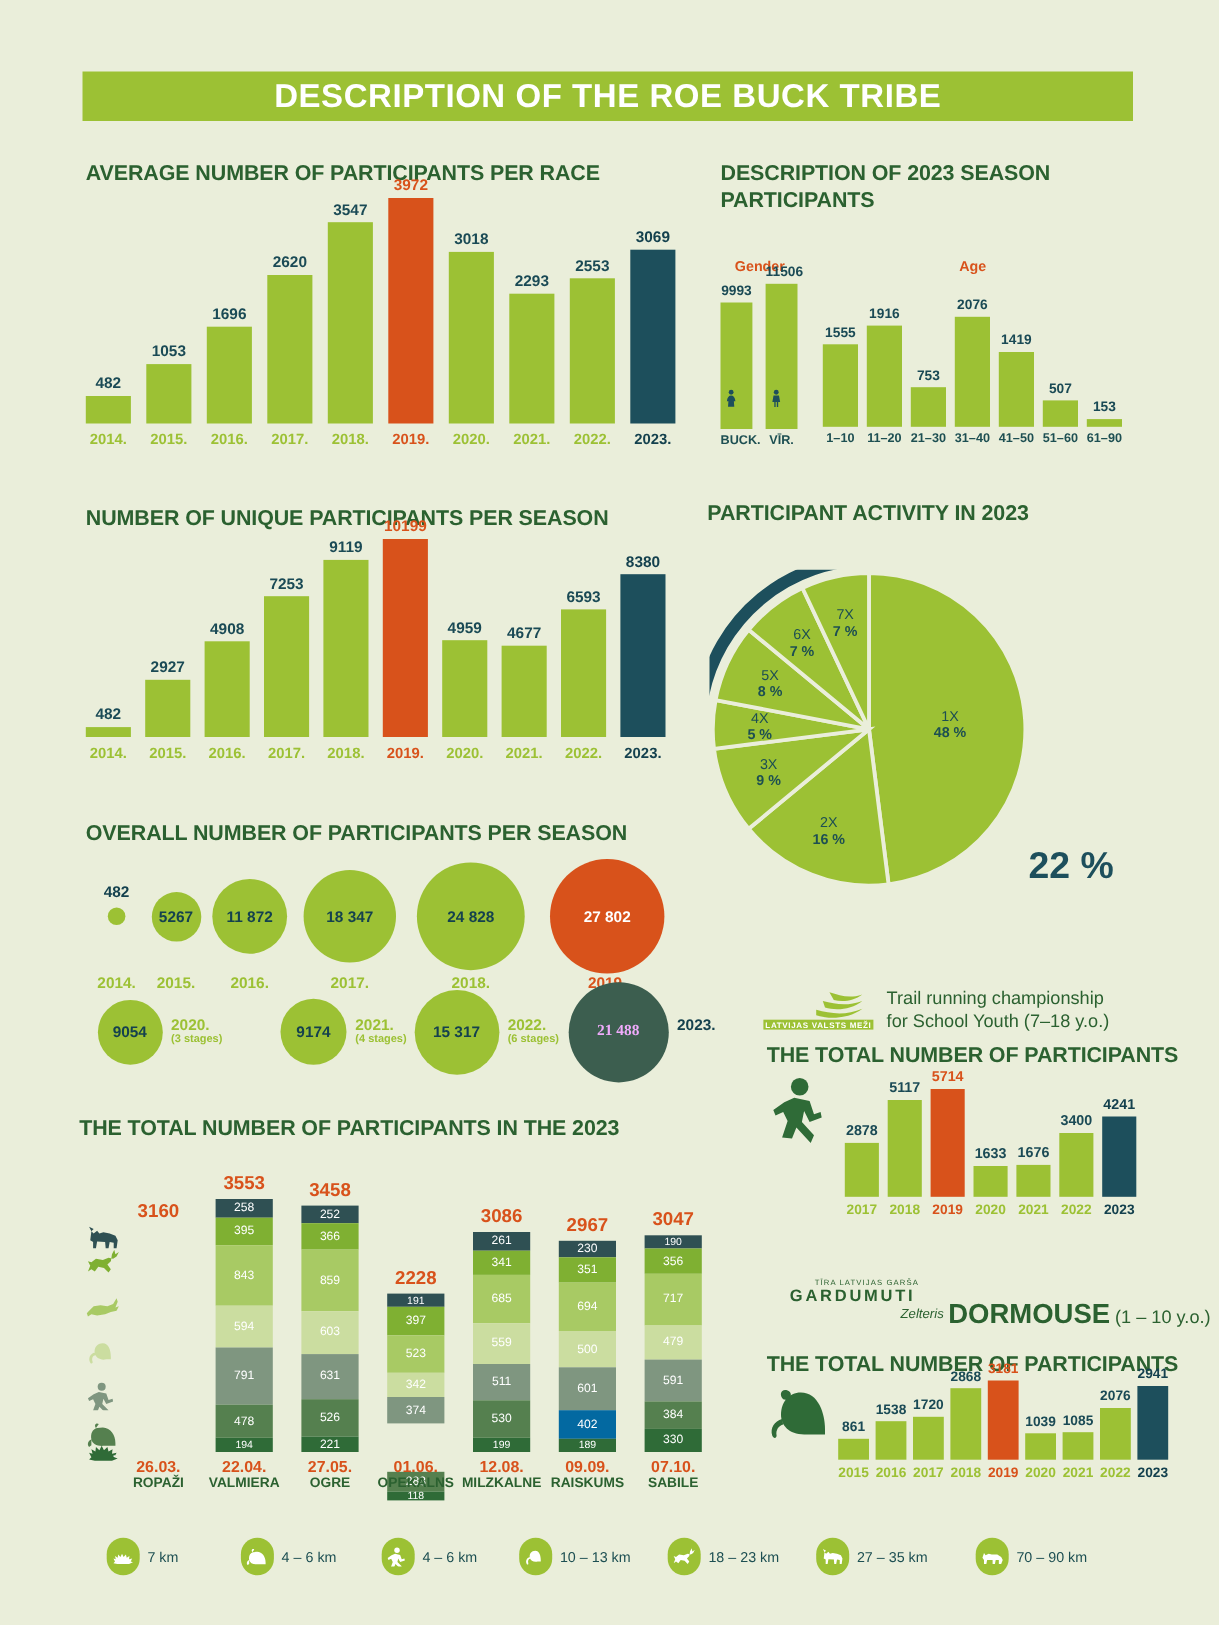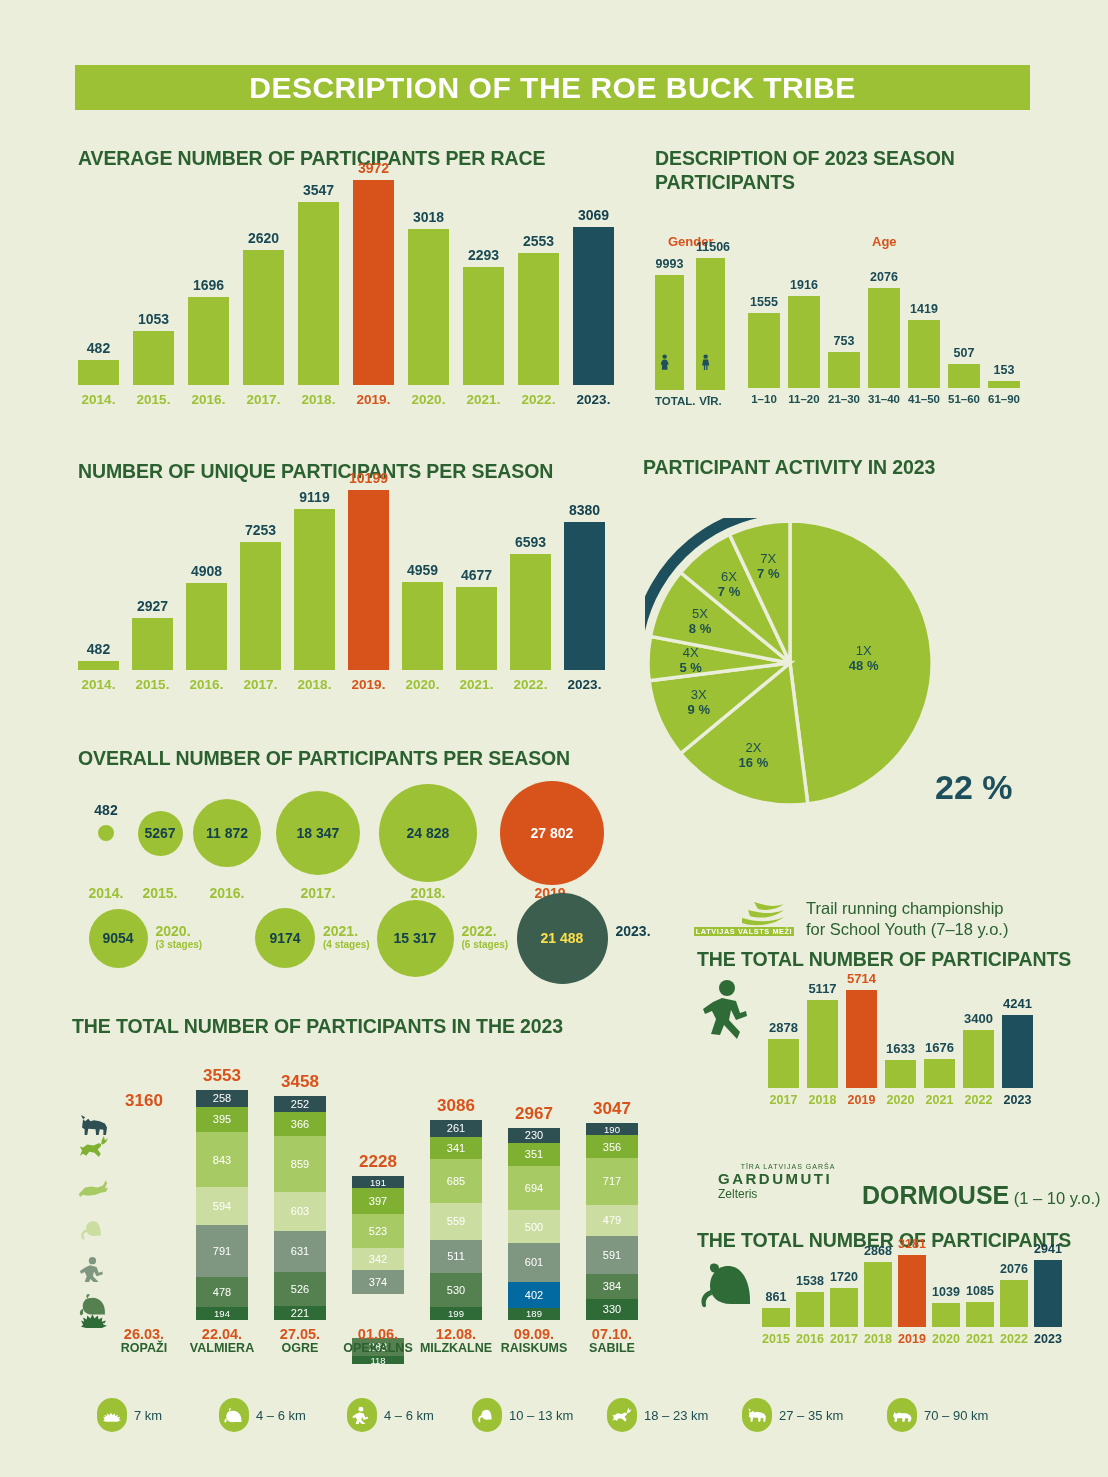--- a/index.html
+++ b/index.html
@@ -67,21 +67,21 @@
     position:absolute; font-size:34px; font-weight:bold; color:#1d4f5c;
   }
 
   
   .bub {
     position:absolute; border-radius:50%; background:#9cc134;
     display:flex; align-items:center; justify-content:center;
     font-size:14px; font-weight:bold; color:#14414e;
   }
   .bub.o { background:#d8521b; color:#ffffff; }
-  .bub.d { background:#3c5e4f; color:#fde047; }
+  .bub.d { background:#3c5e4f; color:#f0abfc;font-family:Liberation Serif, serif; }
   .bub-lab {
     position:absolute; font-size:14px; font-weight:bold; color:#9cc134;
     text-align:center; line-height:14px;
   }
   .bub-lab .sub { display:block; font-size:10px; }
   .bub-lab.o { color:#d8521b; }
   .bub-lab.d { color:#14414e; }
 
   
   .stack { position:absolute; width:52px; }
@@ -108,21 +108,21 @@
   .leg-tx { font-size:13px; color:#1d4f52; }
 
   .brand-txt { position:absolute; }
   .lvm-line1, .lvm-line2 {
     font-size:16.5px; color:#2b6130; line-height:21px; white-space:nowrap;
   }
   .logo-word {
     font-size:15px; letter-spacing:2.5px; color:#2b6130; font-weight:bold;
   }
   .logo-tag { font-size:7px; letter-spacing:1px; color:#2b6130; text-align:center;}
-  .logo-script { font-size:12px; color:#2b6130; text-align:left; }
+  .logo-script { font-size:12px; color:#2b6130; font-style:italic; text-align:right; }
   .dorm-word { font-size:25px; font-weight:bold; color:#2b6130; }
   .dorm-age { font-size:16.5px; color:#2b6130; }
 </style>
 </head>
 <body>
 
 <div class="page">
 
   <div class="title-bar">
     <span>DESCRIPTION OF THE ROE BUCK TRIBE</span>
@@ -198,21 +198,21 @@
         <div class="bar-rect" style="height:115px;">
           <div class="gender-icon" style="display: flex; justify-content: center;">
             <svg width="22" height="30" viewBox="0 0 62 50" style="display:block">
               <g fill="#1d4f5c">
                 <circle cx="16" cy="7" r="6.2"></circle>
                 <path d="M16 15 C10 15 6 20 5 30 L9 30 L8 44 L24 44 L23 30 L27 30 C26 20 22 15 16 15 Z"></path>
               </g>
             </svg>
           </div>
         </div>
-        <div class="axis-sm" style="top:137px; font-size:11.5px;">TOTAL.</div>
+        <div class="axis-sm" style="top:137px; font-size:11.5px;">BUCK.</div>
       </div>
       <div class="bar-col" style="left: 41px; width: 29px; height: 132px;">
         <div class="bar-val" style="top:-18.5px; font-size:12.5px;">11506</div>
         <div class="bar-rect" style="height:132px;">
           <div class="gender-icon" style="display: flex; justify-content: center;">
             <svg width="22" height="30" viewBox="0 0 62 50" style="display:block">
               <g fill="#1d4f5c">
                 <circle cx="16" cy="7" r="6.2"></circle>
                 <path d="M9 15 L23 15 L26 32 L21 32 L21 45 L17.5 45 L17.5 32 L14.5 32 L14.5 45 L11 45 L11 32 L6 32 Z"></path>
               </g>

